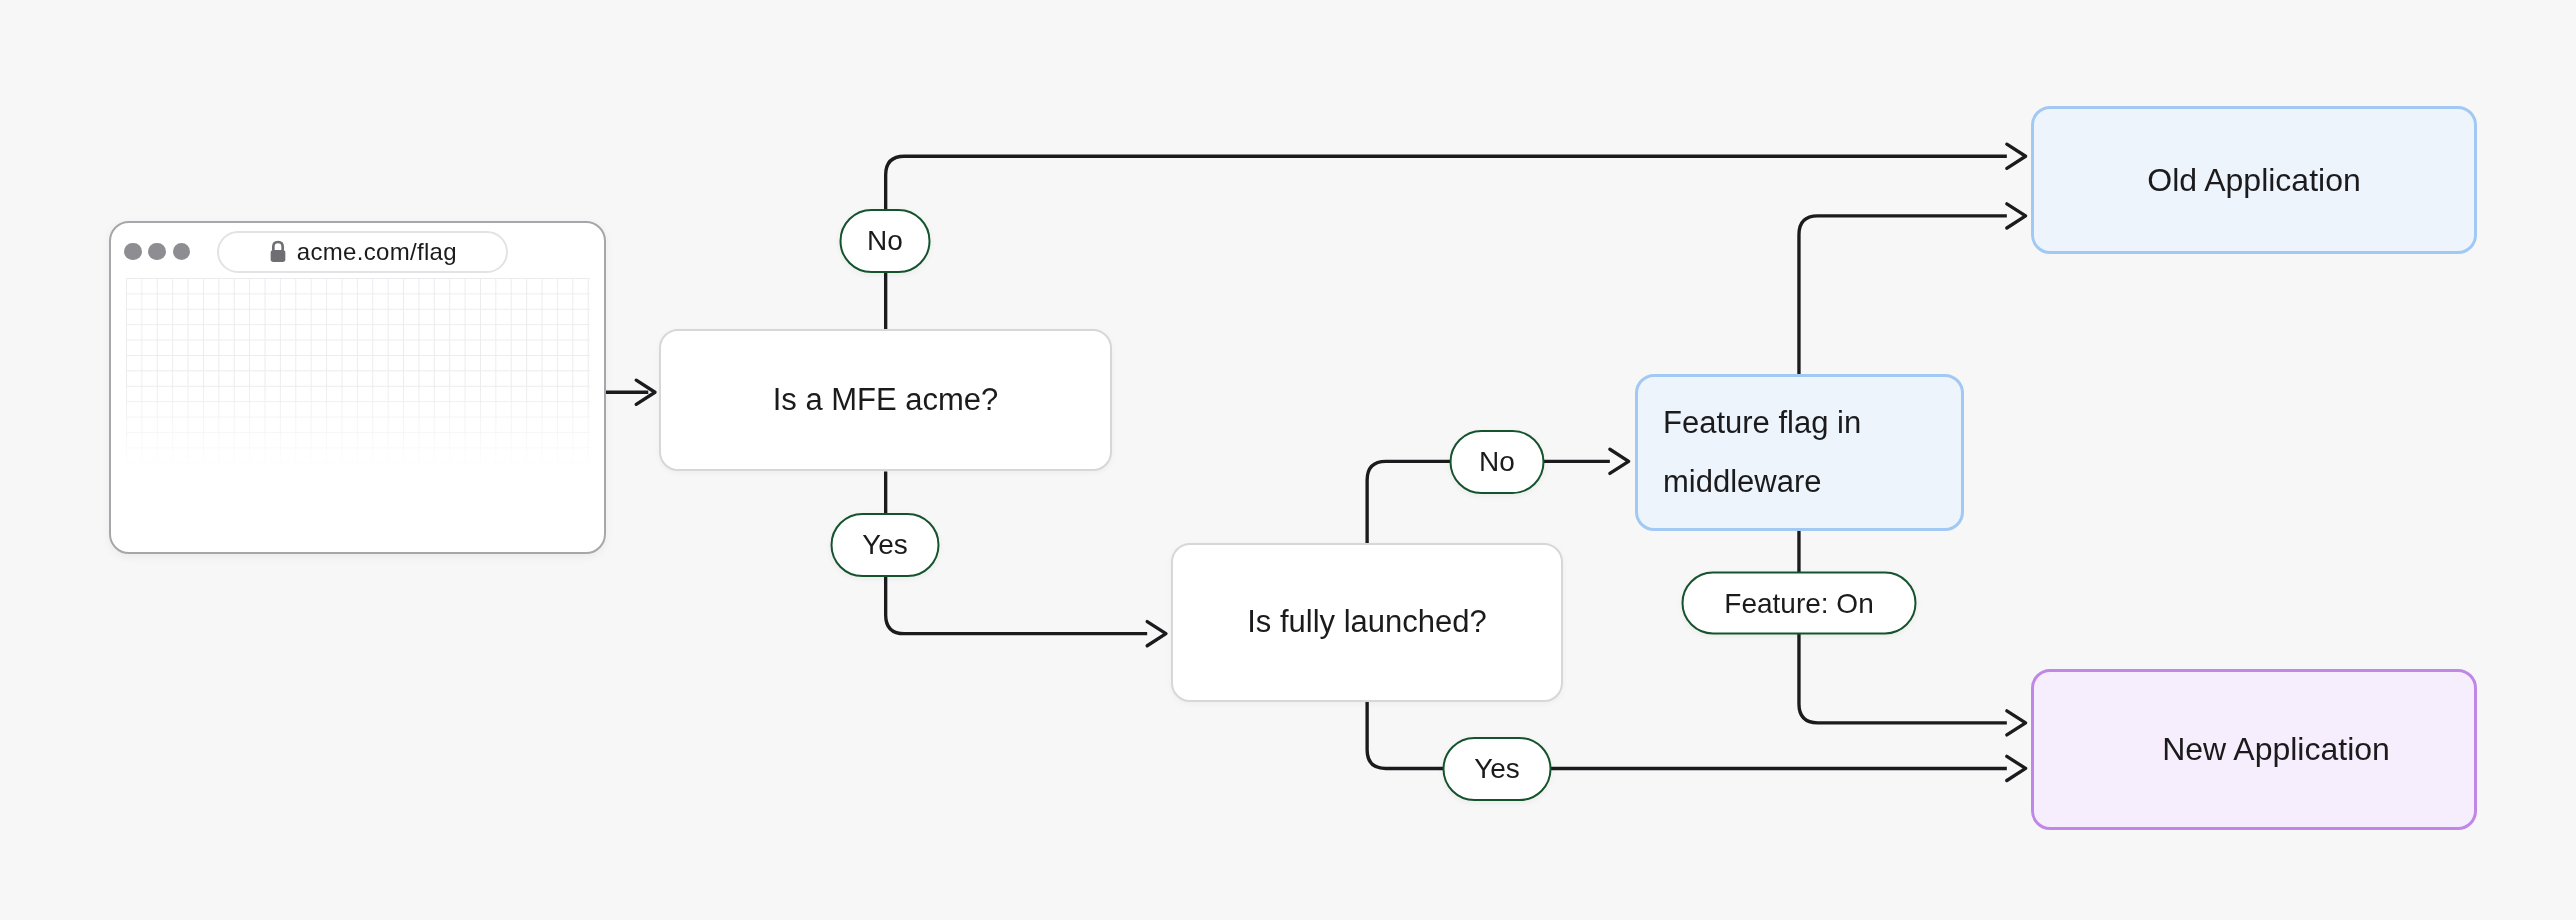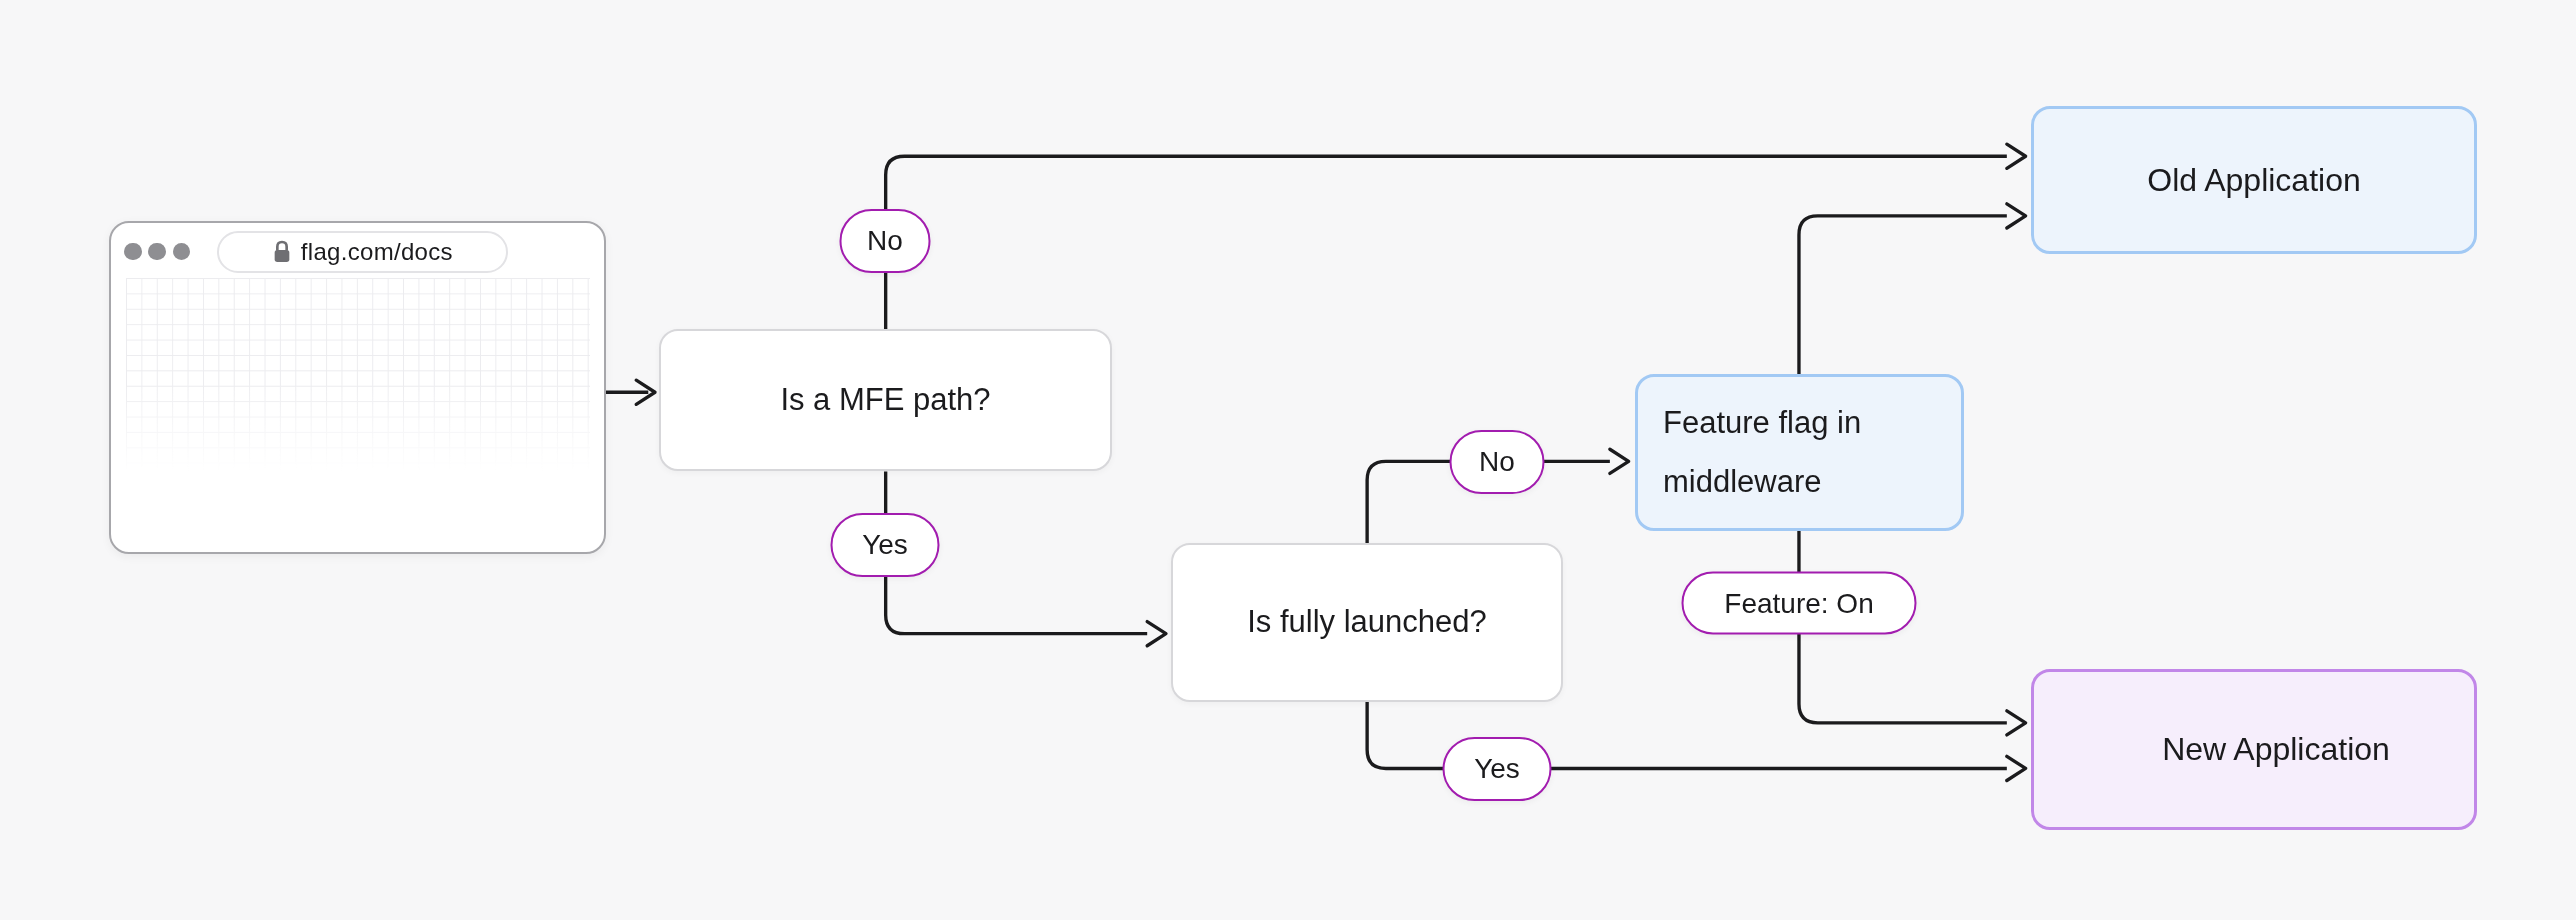--- a/index.html
+++ b/index.html
@@ -111,21 +111,21 @@
   #node-new-app    { left: 2031px; top: 669px; width: 446px; height: 161px; font-size: 32px; }
 
   
   .pill {
     position: absolute;
     transform: translate(-50%, -50%);
     display: flex;
     align-items: center;
     justify-content: center;
     background: #ffffff;
-    border: 2px solid #a21caf;
+    border: 2px solid #14532d;
     border-radius: 670px;
     color: #1b1b1d;
     font-size: 28px;
     white-space: nowrap;
     z-index: 3;
     box-shadow: 0 2px 6.7px rgba(0,0,0,0.05);
     box-sizing: border-box;
   }
   #pill-mfe-no       { left: 885px; top:  241px; width: 91px; height: 64px; }
   #pill-mfe-yes      { left: 885px; top:  545px; width: 109px; height: 64px; }
@@ -181,27 +181,27 @@
     <div class="dots">
       <div class="dot"></div>
       <div class="dot"></div>
       <div class="dot"></div>
     </div>
     <div class="urlbar">
       <svg width="20" height="24" viewBox="0 0 30 36">
         <path d="M 8 16 V 10 Q 8 3 15 3 Q 22 3 22 10 V 16" fill="none" stroke="#6f6f73" stroke-width="4"></path>
         <rect x="4" y="15" width="22" height="18" rx="4" fill="#6f6f73"></rect>
       </svg>
-      <span class="urltext">flag.com/docs</span>
+      <span class="urltext">acme.com/flag</span>
     </div>
     <div class="browser-grid"></div>
   </div>
 
   <div class="node decision" id="node-mfe">
-    <span>Is a MFE path?</span>
+    <span>Is a MFE acme?</span>
   </div>
   <div class="node decision" id="node-launched">
     <span>Is fully launched?</span>
   </div>
   <div class="node blue" id="node-feature">
     <span>Feature flag in middleware</span>
   </div>
   <div class="node blue" id="node-old-app">
     <span>Old Application</span>
   </div>

